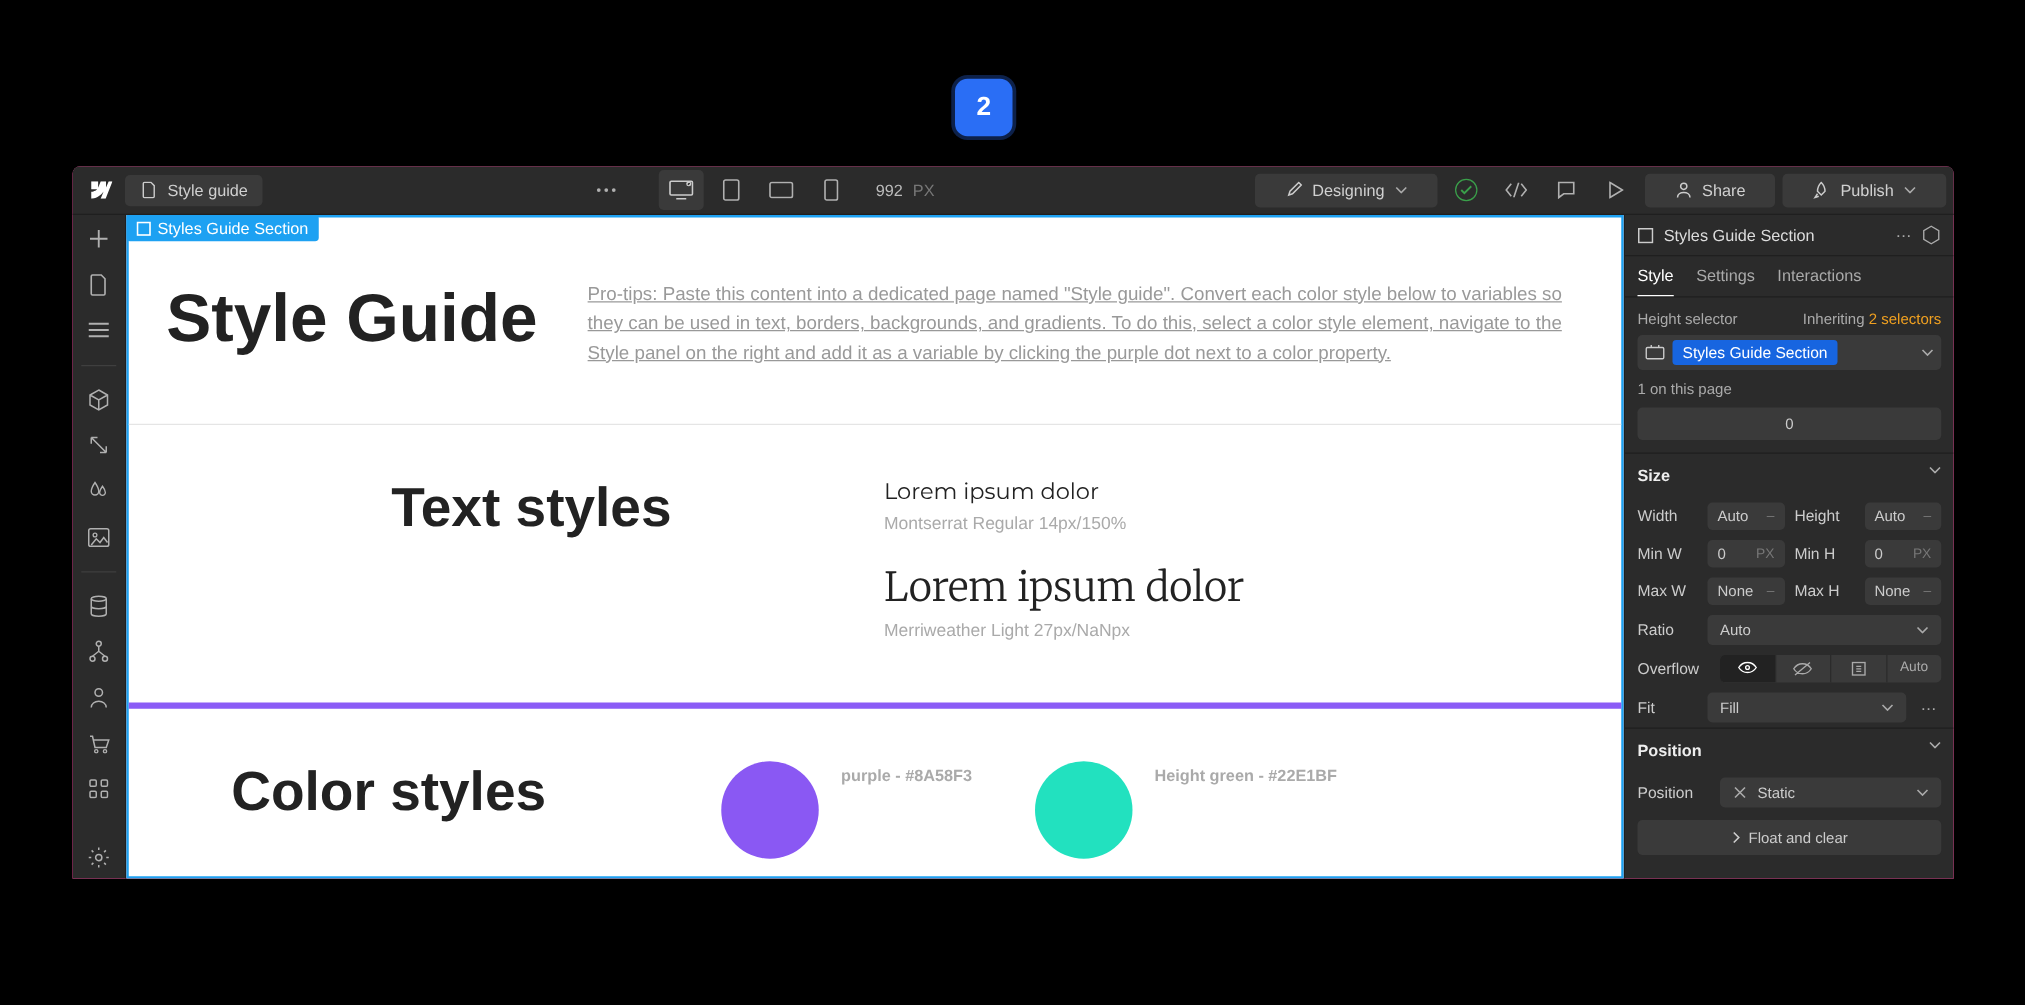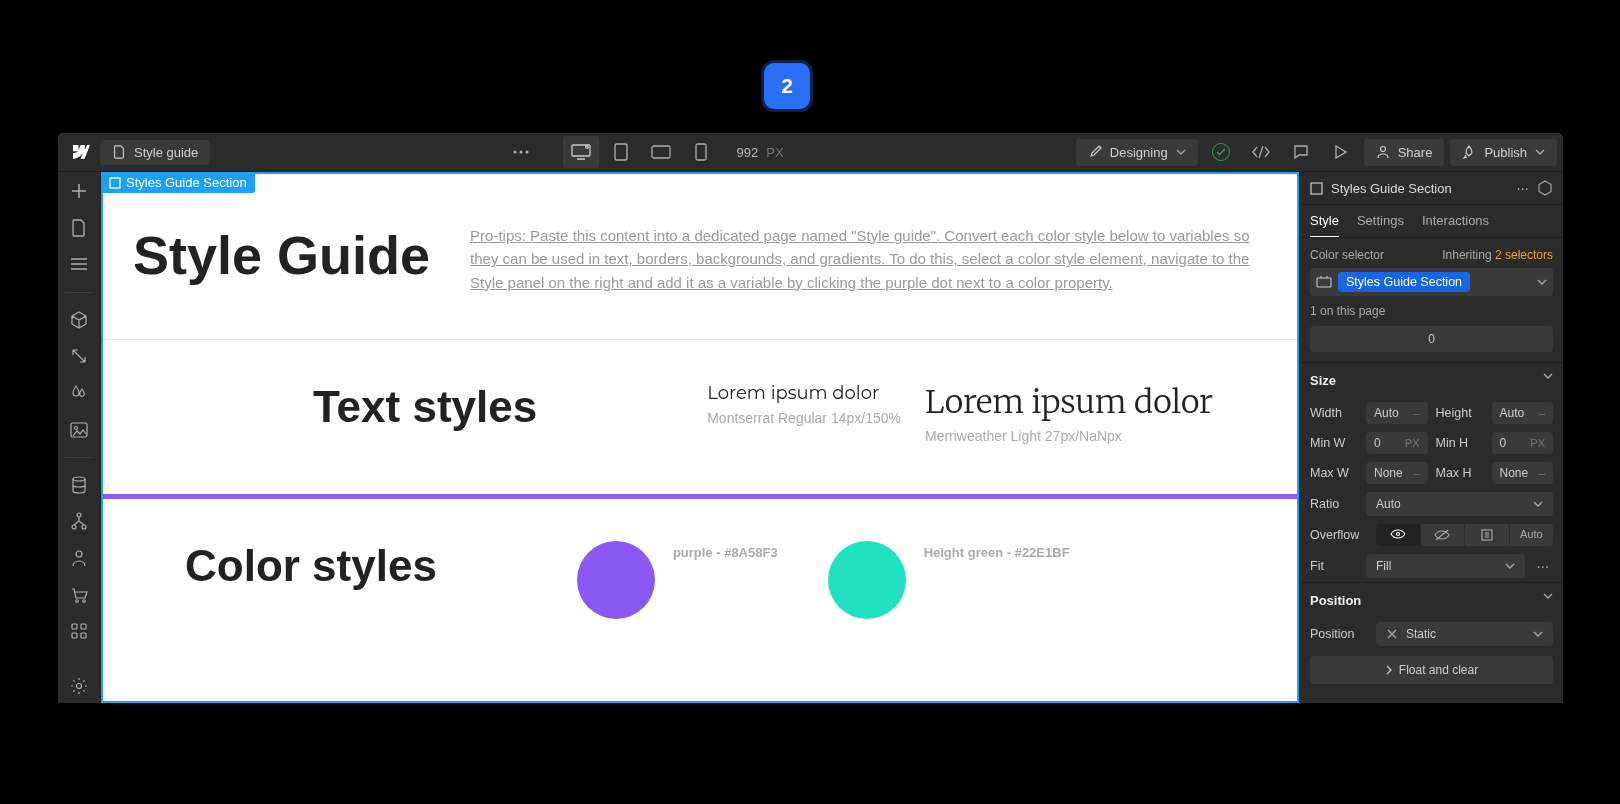--- a/index.html
+++ b/index.html
@@ -9,37 +9,37 @@
 .topbar { height:39px; background:#2b2b2b; display:flex; align-items:center; padding:0 6px; gap:4px; border-bottom:1px solid #1f1f1f; }
 .logo { width:32px; height:32px; display:flex; align-items:center; justify-content:center; color:#fff; }
 .page-btn { display:flex; align-items:center; gap:8px; background:#3a3a3a; padding:5px 12px; border-radius:4px; color:#d0d0d0; font-size:13px; cursor:pointer; }
 .spacer { flex:1; }
 .icon-btn { width:36px; height:32px; display:flex; align-items:center; justify-content:center; color:#b0b0b0; border-radius:4px; cursor:pointer; }
 .icon-btn.active { background:#3a3a3a; }
 .bp-group { display:flex; align-items:center; gap:4px; margin-left:20px; }
 .bp-text { color:#bbb; font-size:13px; margin-left:14px; }
 .bp-unit { color:#777; font-size:13px; margin-left:4px; }
 .right-buttons { display:flex; align-items:center; gap:6px; }
-.pill { display:flex; align-items:center; gap:8px; background:#3a3a3a; padding:6px 12px; border-radius:4px; color:#d0d0d0; font-size:13px; cursor:pointer; }
+.pill { display:flex; align-items:center; gap:8px; background:#3a3a3a; padding:6px 24px; border-radius:4px; color:#d0d0d0; font-size:13px; cursor:pointer; }
 .small-icon { width:34px; height:32px; display:flex; align-items:center; justify-content:center; color:#b0b0b0; cursor:pointer; }
 .check-badge { width:18px; height:18px; border-radius:50%; border:1.5px solid #3a9f4a; display:flex; align-items:center; justify-content:center; color:#3a9f4a; }
 .workspace { flex:1; display:flex; overflow:hidden; }
 .left-rail { width:43px; background:#2b2b2b; display:flex; flex-direction:column; align-items:center; padding-top:10px; gap:18px; border-right:1px solid #1f1f1f; }
 .rail-icon { width:24px; height:24px; display:flex; align-items:center; justify-content:center; color:#b0b0b0; cursor:pointer; }
 .rail-divider { width:28px; height:1px; background:#3f3f3f; }
 .canvas-wrap { flex:1; background:#1f1f1f; position:relative; overflow:hidden; }
 .canvas { position:absolute; inset:0; background:#fff; border:2px solid #1da1f2; }
 .sel-label { position:absolute; top:-2px; left:-2px; background:#1da1f2; color:#fff; font-size:13px; padding:3px 8px; border-radius:3px; display:flex; align-items:center; gap:5px; z-index:2; }
 .canvas-content { padding:0; }
 .hero { display:flex; padding:50px 40px 45px 30px; gap:40px; border-bottom:1px solid #e5e5e5; }
 .hero h1 { font-size:54px; font-weight:800; color:#222; flex:0 0 auto; font-family:"Segoe UI",Arial,sans-serif; }
 .hero p { color:#999; font-size:15px; line-height:1.55;text-decoration:underline; }
 .text-styles { display:flex; padding:42px 30px 50px 210px; border-bottom:5px solid #8b5cf6; gap:170px; }
 .text-styles h2 { font-size:44px; font-weight:800; color:#222; flex:0 0 auto; }
-.text-samples { display:flex; flex-direction:row; gap:24px; }
+.text-samples { display:flex; flex-direction:column; gap:24px; }
 .sample-title-1 { font-size:18px; color:#222; font-family:Montserrat,Arial,sans-serif; }
 .sample-meta { font-size:14px; color:#aaa; margin-top:6px; }
 .sample-title-2 { font-size:32px; color:#222; font-family:Merriweather,Georgia,serif; font-weight:300; }
 .color-styles { display:flex; padding:42px 30px 50px 82px; gap:50px; align-items:flex-start; }
 .color-styles h2 { font-size:44px; font-weight:800; color:#222; flex:0 0 auto; }
 .swatches { display:flex; gap:50px; margin-left:90px; }
 .swatch { display:flex; align-items:flex-start; gap:18px;font-weight:bold; }
 .swatch-circle { width:78px; height:78px; border-radius:50%; }
 .swatch-label { font-size:13px; color:#aaa; padding-top:4px; }
 .right-panel { width:264px; background:#2b2b2b; color:#d0d0d0; display:flex; flex-direction:column; font-size:12.5px; overflow-y:auto; border-left:1px solid #1f1f1f; }
@@ -315,21 +315,21 @@
         <svg width="16" height="16" viewBox="0 0 16 16" style="cursor:pointer">
             <path d="M8 1l6 3.5v7L8 15l-6-3.5v-7L8 1z" fill="none" stroke="#aaa" stroke-width="1.1"></path>
           </svg>
       </div>
       <div class="tabs">
         <div class="tab active">Style</div>
         <div class="tab">Settings</div>
         <div class="tab">Interactions</div>
       </div>
       <div class="selector-row">
-        <span>Color selector</span>
+        <span>Height selector</span>
         <span class="inherit"><span>Inheriting </span><span class="count">2 selectors</span></span>
       </div>
       <div class="selector-field">
         <svg width="16" height="14" viewBox="0 0 16 14">
             <rect x="1" y="3" width="14" height="9" rx="1" fill="none" stroke="#ccc" stroke-width="1.1"></rect>
             <path d="M5 1v2M11 1v2" stroke="#ccc" stroke-width="1.1"></path>
           </svg>
         <span class="class-tag">Styles Guide Section</span>
         <svg class="chev-down" width="10" height="6" viewBox="0 0 10 6">
             <path d="M1 1l4 4 4-4" stroke="#aaa" stroke-width="1.3" fill="none"></path>

